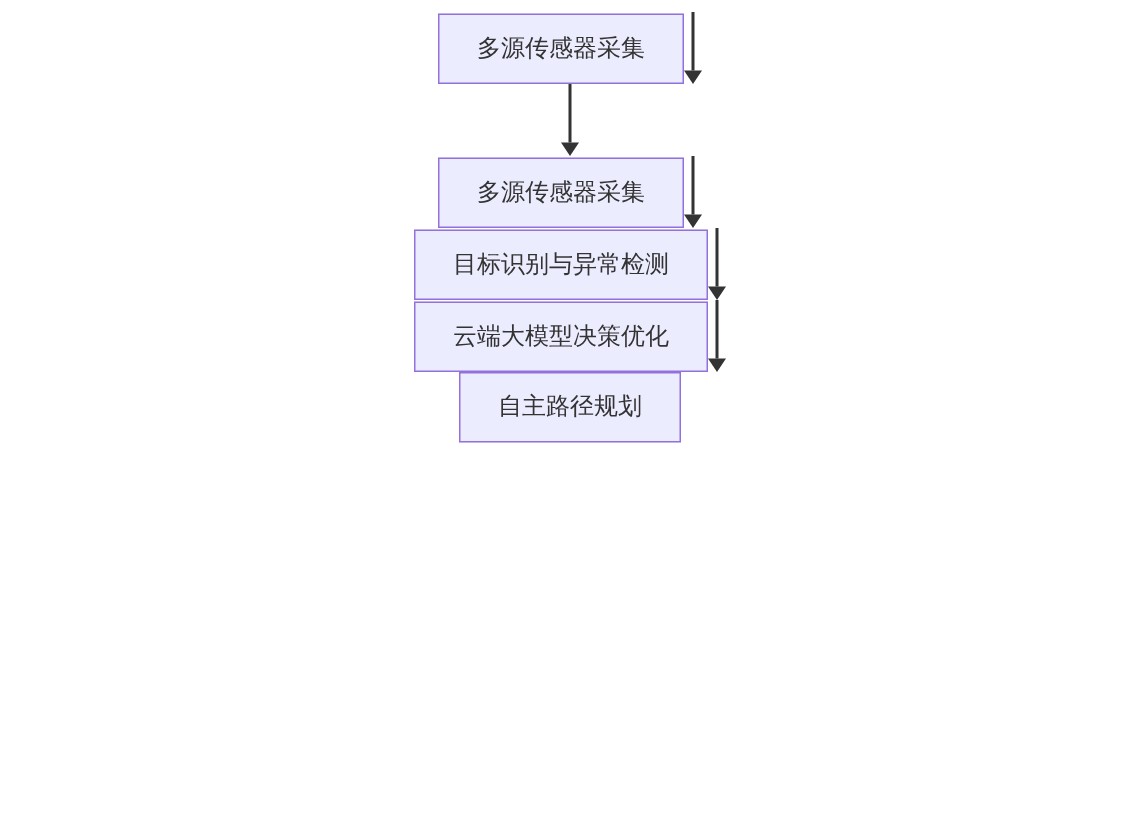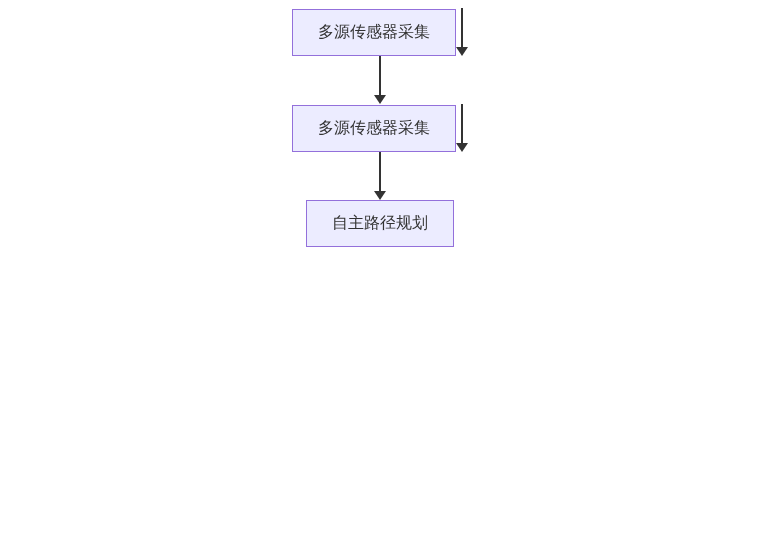--- a/index.html
+++ b/index.html
@@ -87,26 +87,38 @@
     <div class="flow-node">
       <span class="flow-node-label">多源传感器采集</span>
     </div>
     <div class="flow-arrow">
       <div class="flow-arrow-line"></div>
       <div class="flow-arrow-head"></div>
     </div>
   </div>
 
   <div class="flow-step">
+    <div class="flow-node">
+      <span class="flow-node-label">目标识别与异常检测</span>
+    </div>
     <div class="flow-arrow">
       <div class="flow-arrow-line"></div>
       <div class="flow-arrow-head"></div>
     </div>
   </div>
 
+  <div class="flow-step">
+    <div class="flow-node">
+      <span class="flow-node-label">云端大模型决策优化</span>
+    </div>
+    <div class="flow-arrow">
+      <div class="flow-arrow-line"></div>
+      <div class="flow-arrow-head"></div>
+    </div>
+  </div>
 
   <div class="flow-step">
     <div class="flow-node">
       <span class="flow-node-label">自主路径规划</span>
     </div>
 
   </div>
 </div>
 
 </body></html>

